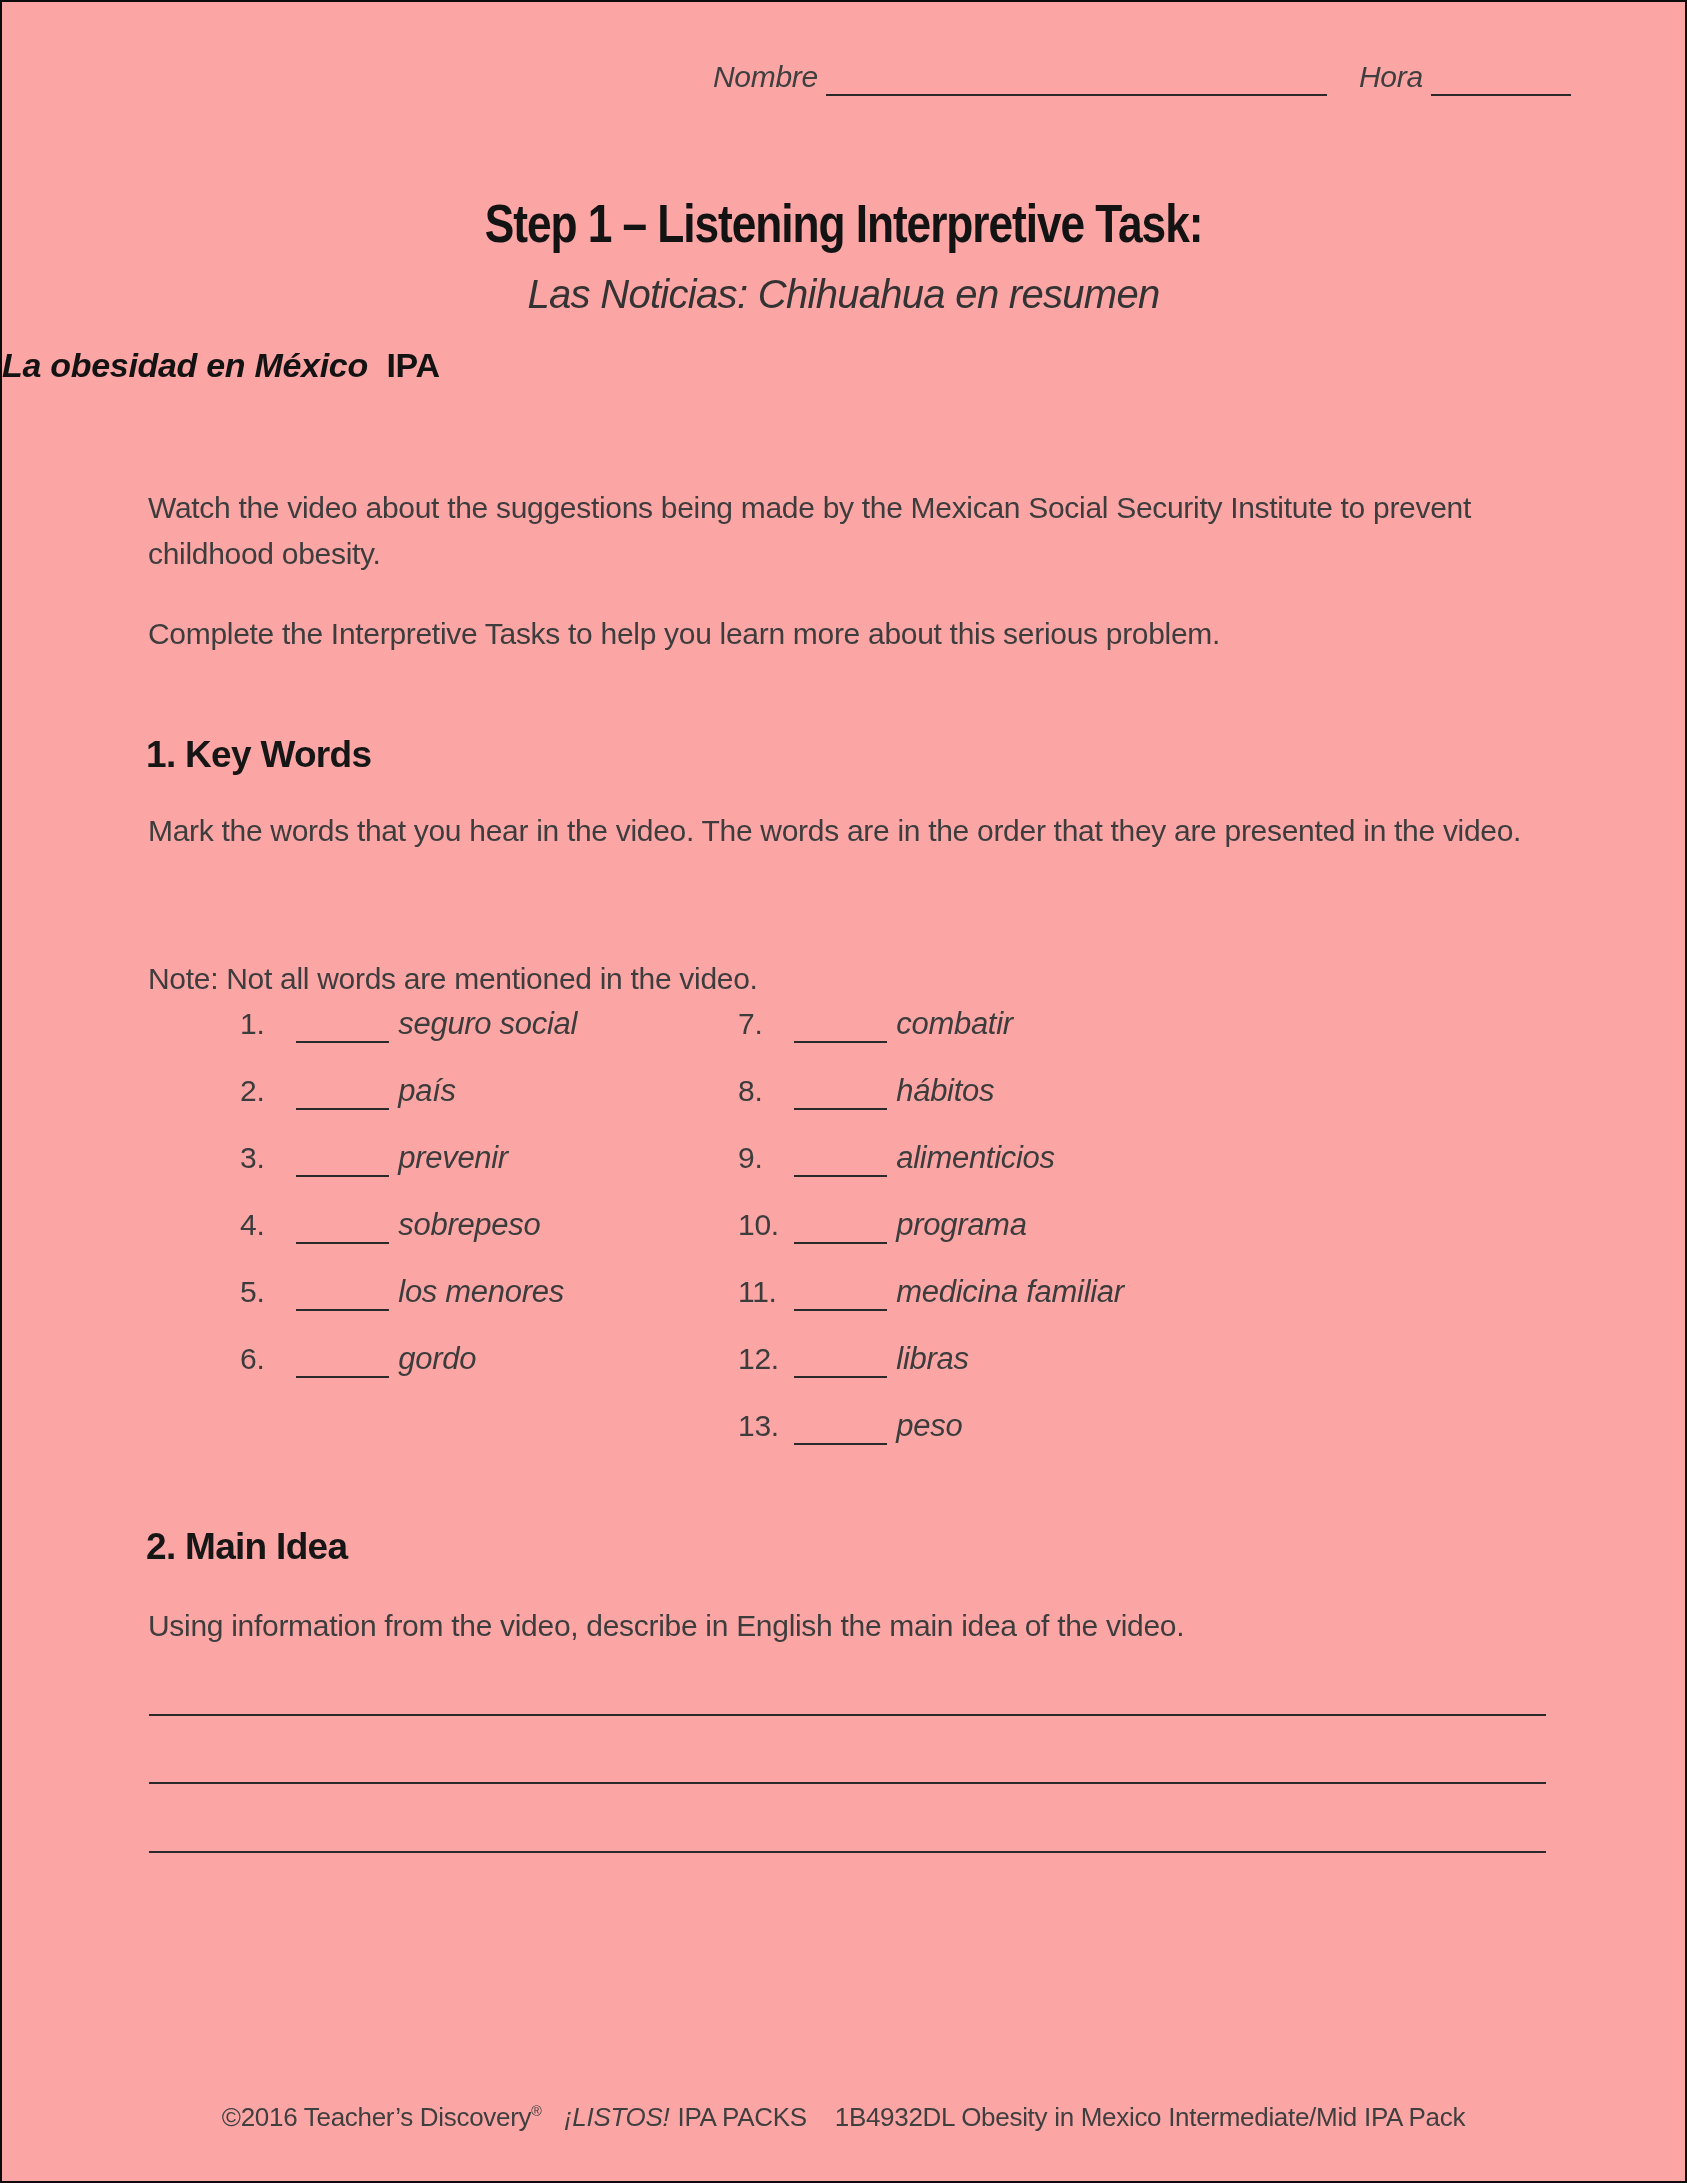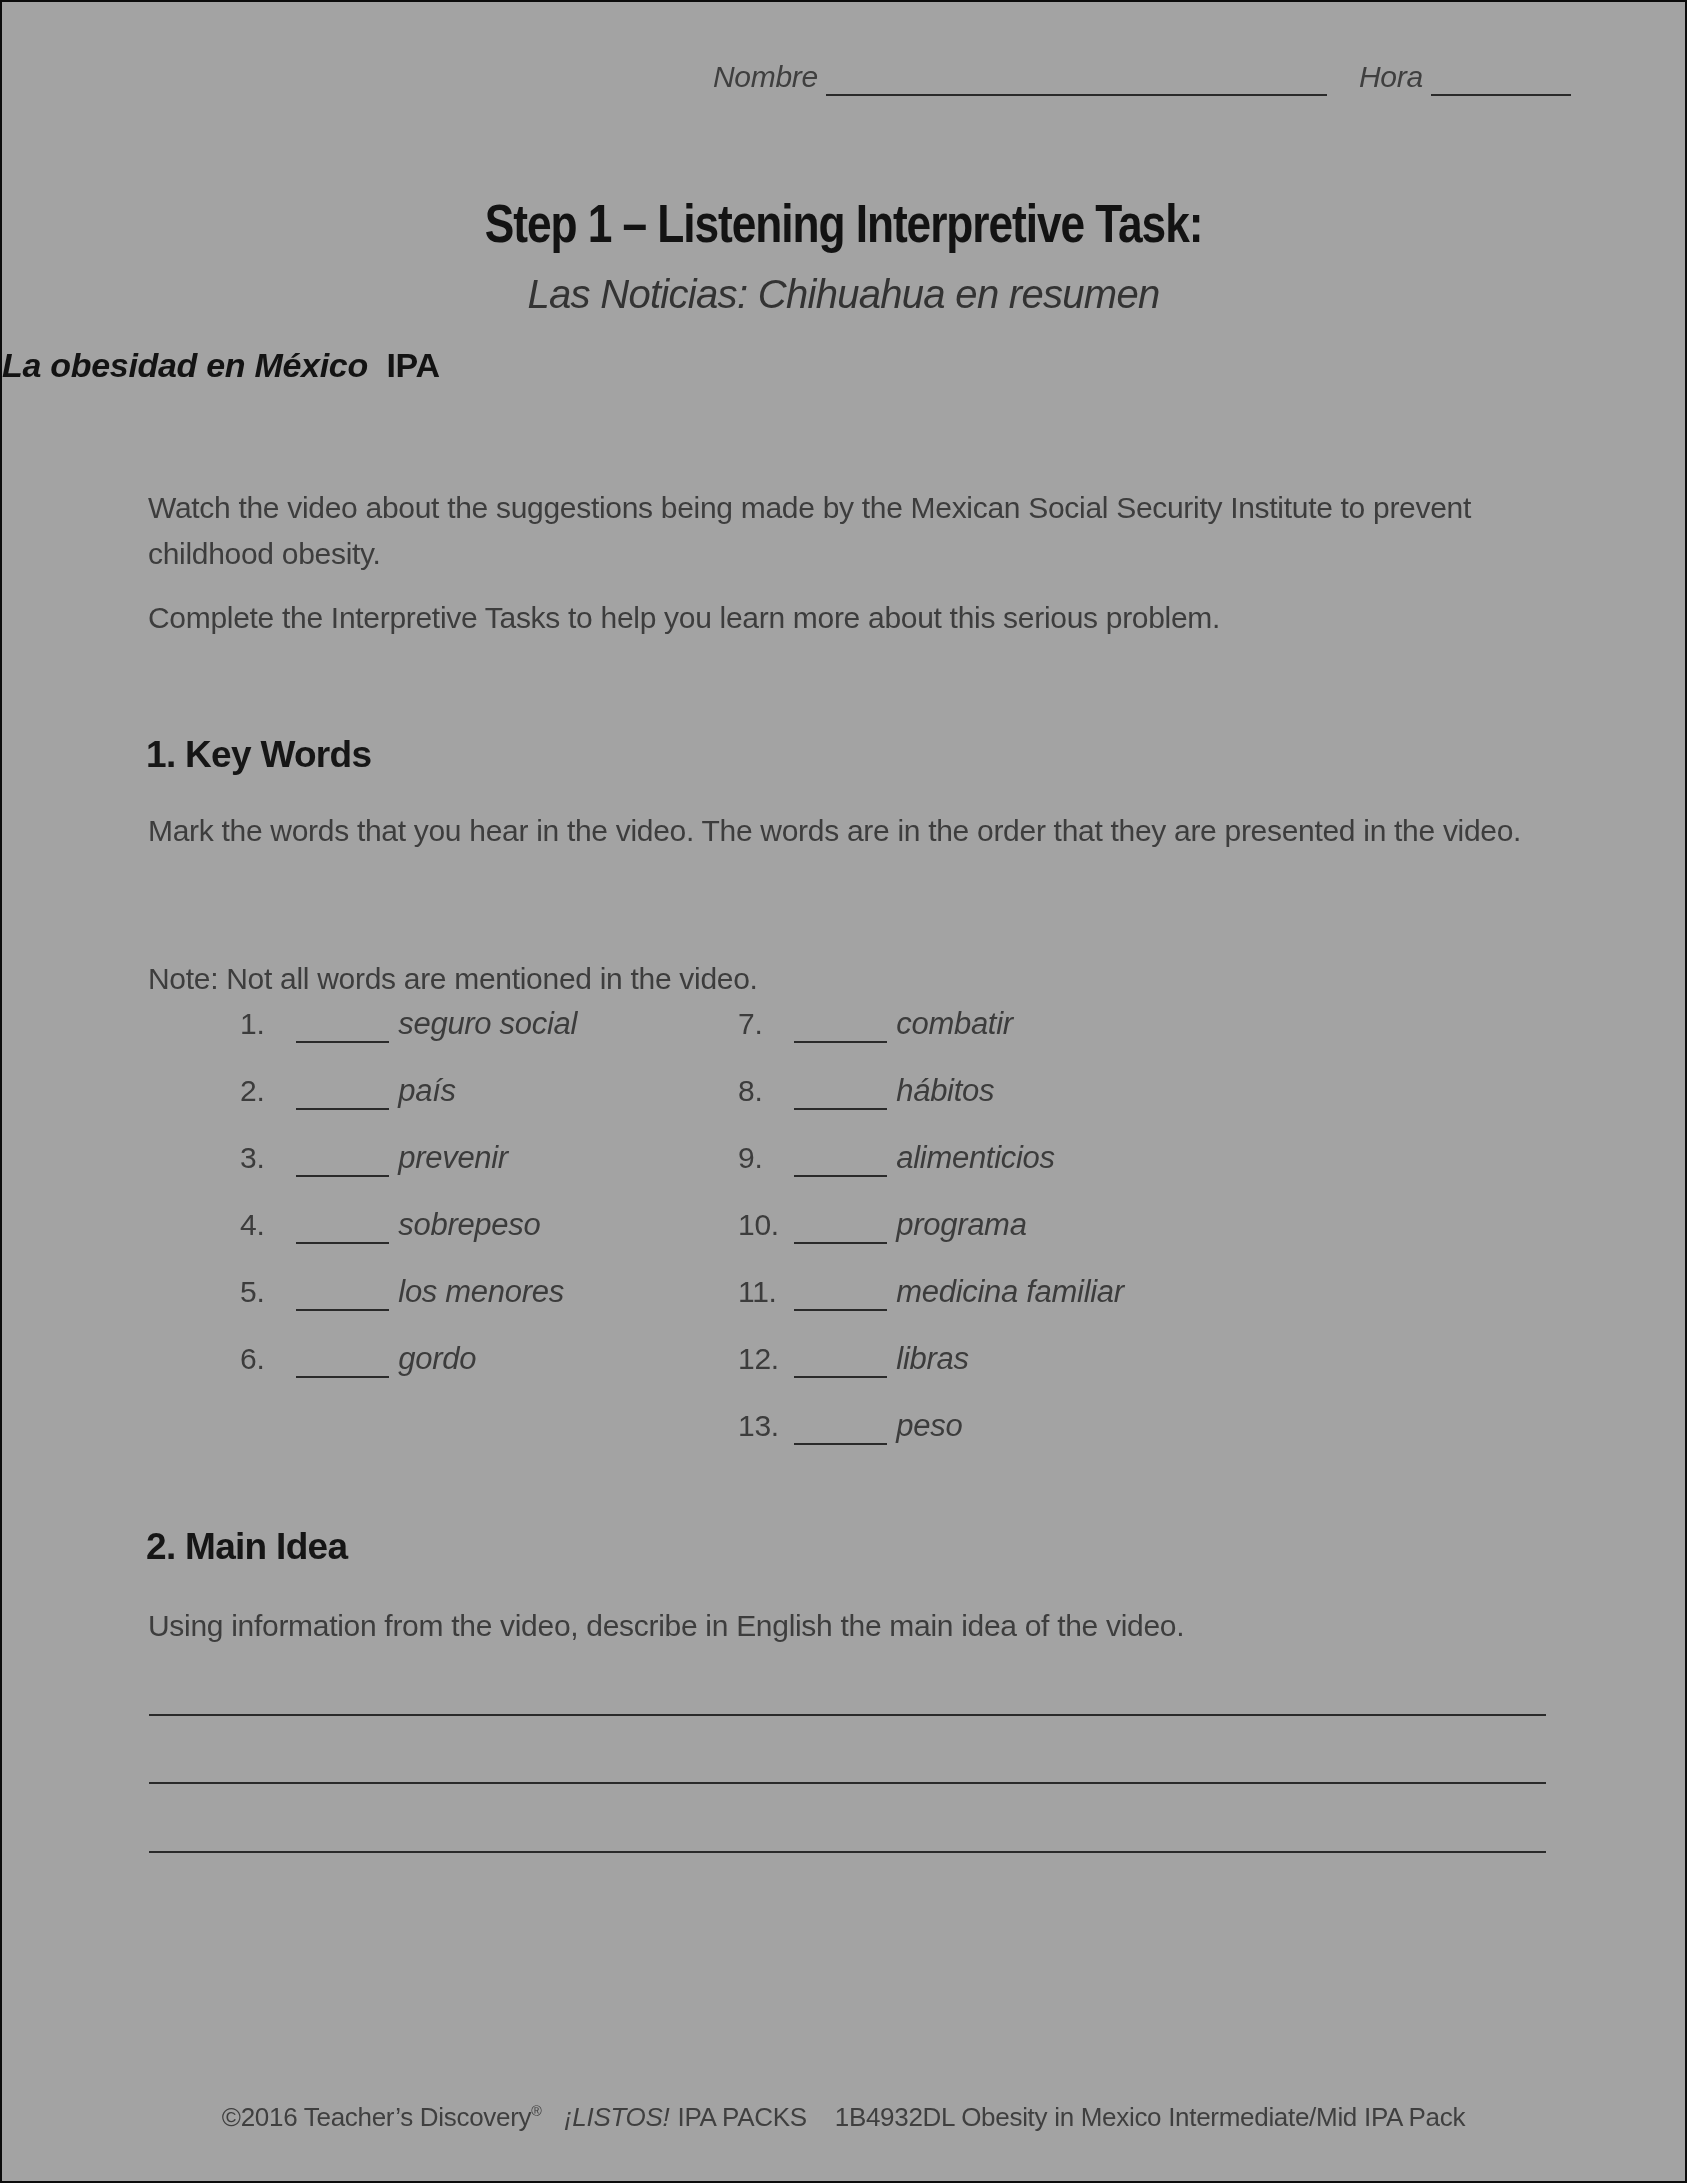--- a/index.html
+++ b/index.html
@@ -1,19 +1,19 @@
 <!DOCTYPE html>
 <html style="font-size:10.6px"><head>
 <meta charset="utf-8">
 <style>
   html,body{margin:0;padding:0;background:#e8e8e8;}
   .page{
     position:relative;
     width:1687px;height:2183px;
-    background:#a3a3a3;
+    background:#fca5a5;
     border:2px solid #0c0c0c;
     box-sizing:border-box;
     font-family:"Liberation Sans","DejaVu Sans",sans-serif;
     color:#3a3a3a;
     overflow:hidden;
   }
   
   .header-row{
     position:absolute;top:58px;left:711px;
     font-style:italic;font-size:30px;letter-spacing:-0.3px;
@@ -46,21 +46,21 @@
   }
   .title-ipa .it{font-style:italic;}
   .title-ipa .suffix{margin-left:9.3px;}
   
   .para{
     position:absolute;left:146px;width:1409px;
     font-size:30px;line-height:46px;letter-spacing:-0.3px;
     color:#3d3d3d;
   }
   .p1{top:483px;}
-  .p2{top:593px;}
+  .p2{top:609px;}
   .kw-instructions{top:806px;}
   .kw-note{top:922px;margin-top:32px;}
   .mi-instructions{top:1601px;}
   .section-heading{
     position:absolute;left:144px;
     font-weight:bold;font-size:37px;letter-spacing:-0.7px;
     color:#161616;white-space:nowrap;
   }
   .h-kw{top:732px;}
   .h-mi{top:1524px;}

